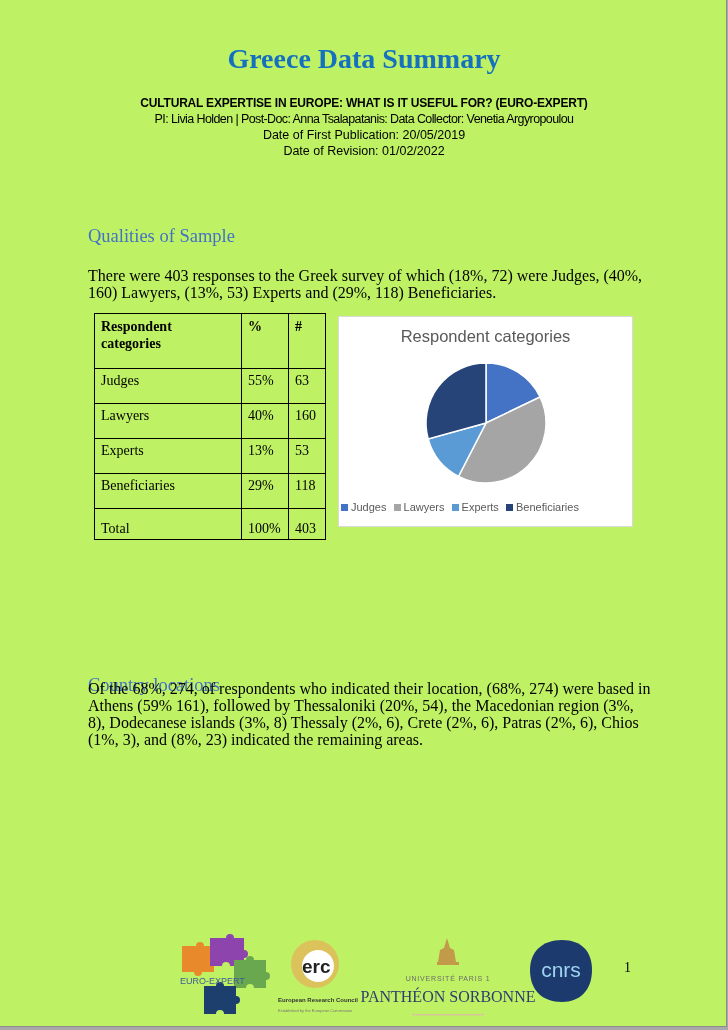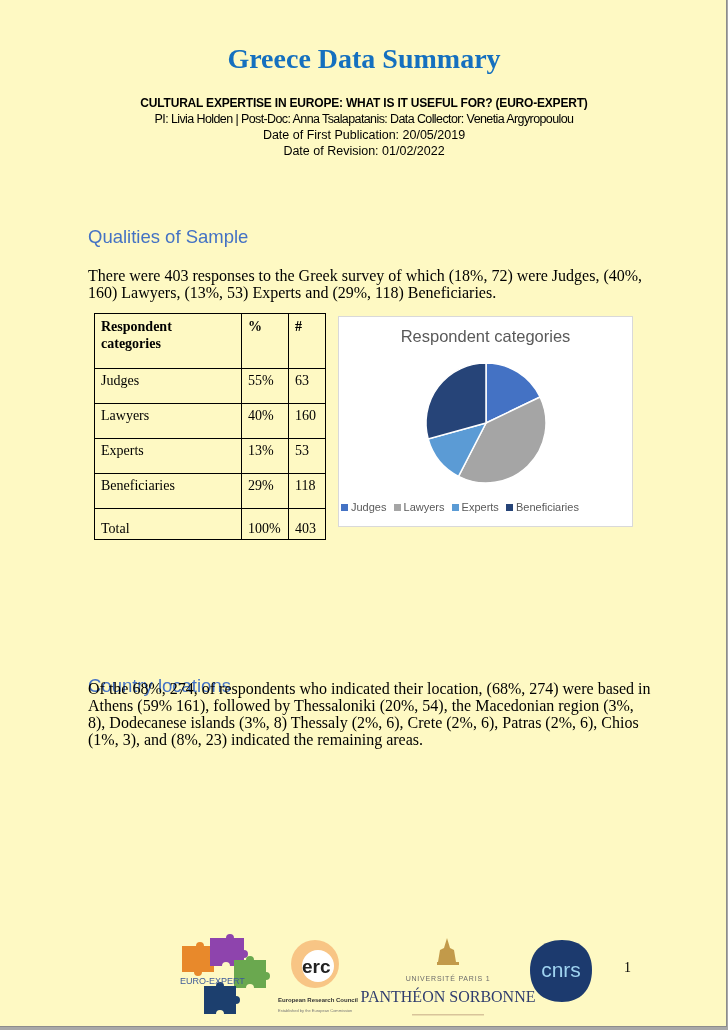--- a/index.html
+++ b/index.html
@@ -1,35 +1,35 @@
 <!DOCTYPE html>
 <html><head>
   <meta charset="utf-8">
   <style>
     html, body { margin: 0; padding: 0; }
     body {
       width: 728px; height: 1030px; background: #a8a8a8; position: relative; overflow: hidden;
       font-family: "Liberation Serif", serif; color: #000;
     }
     .page {
-      position: absolute; left: 0; top: 0; width: 726px; height: 1026px; background: #fef9c3;
+      position: absolute; left: 0; top: 0; width: 726px; height: 1026px; background: #bef264;
       border-right: 1px solid #8c8c8c; border-bottom: 1px solid #8c8c8c;
     }
     .title {
       position: absolute; left: 0; width: 728px; top: 43px; text-align: center;
       font-family: "Liberation Serif", serif; font-weight: bold; font-size: 28px; color: #1570bf;
     }
     .subhead {
       position: absolute; left: 0; width: 728px; top: 95px; text-align: center;
       font-family: "Liberation Sans", sans-serif; font-size: 12.5px; line-height: 16px;
     }
     .subhead .proj { font-weight: bold; font-size: 12px; letter-spacing: -0.2px; }
     .subhead .people { letter-spacing: -0.6px; }
     .h2 {
-      position: absolute; left: 88px; font-family: Liberation Sans, sans-serif; font-size: 18.5px; color: #4472c4;
+      position: absolute; left: 88px; font-family: Liberation Serif, serif; font-size: 18.5px; color: #4472c4;
     }
     .para {
       position: absolute; left: 88px; width: 560px; font-size: 16px; line-height: 17px;
     }
     table.resp {
       position: absolute; left: 94px; top: 313px; border-collapse: collapse; font-size: 14px;
     }
     table.resp td { border: 1px solid #000; vertical-align: top; padding: 4px 6px 0 6px; }
     table.resp td.c1 { width: 134px; }
     table.resp td.c2 { width: 34px; }

